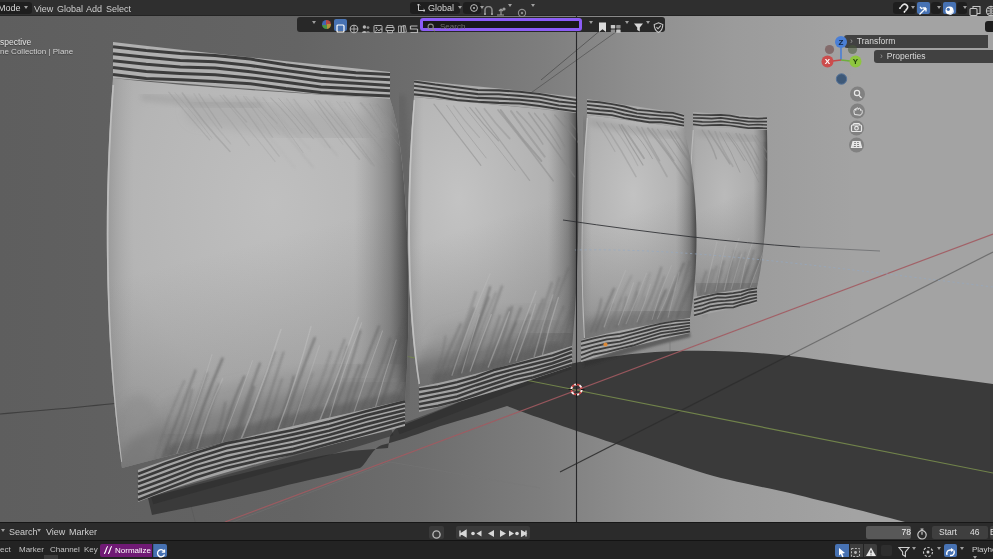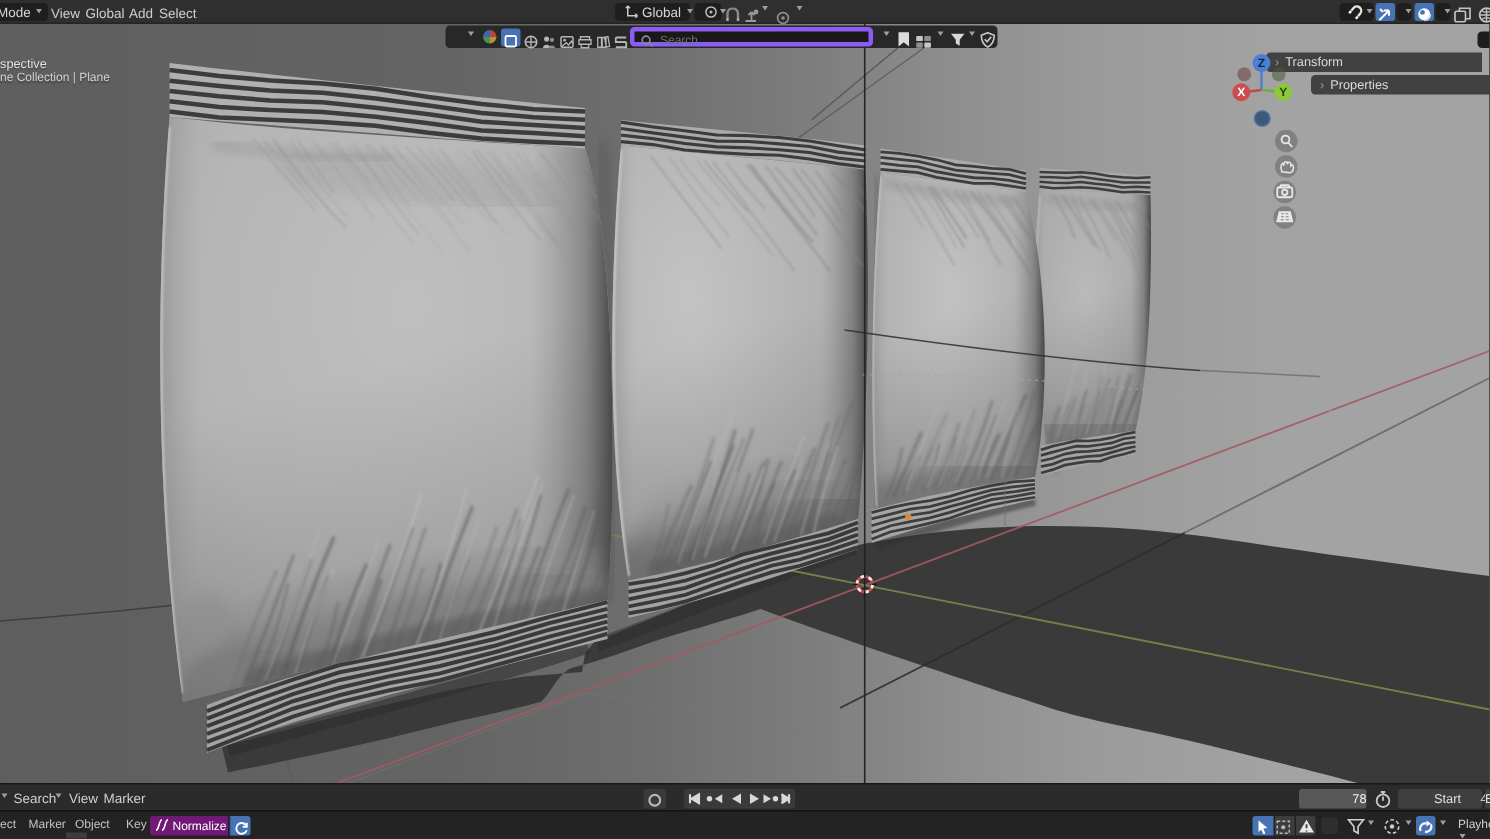--- a/index.html
+++ b/index.html
@@ -573,26 +573,26 @@
 <path d="M44,3 L50,6.5 L44,10 Z"></path>
 <path d="M53,3.5 L58,6.5 L53,9.5 Z"></path>
       <circle cx="61" cy="6.5" r="1.8"></circle>
 <path d="M65,3.5 L70,6.5 L65,9.5 M70,3.5 L70,9.5" stroke="#d8d8d8" stroke-width="1.4"></path>
 </svg></div>
 <div style="position:absolute;left:866px;top:525.5px;width:45px;height:13px;background:#585858;border-radius:2px;color:#f2f2f2;font-size:8.5px;text-align:right;line-height:13px">78</div>
 <div style="position:absolute;left:916px;top:526px"><svg width="12" height="12" viewBox="0 0 12 12">
       <circle cx="6" cy="6.8" r="4.2" fill="none" stroke="#c8c8c8" stroke-width="1.2"></circle>
       <path d="M6,6.8 L6,4 M4.5,1 L7.5,1 M6,1 L6,2.6" stroke="#c8c8c8" stroke-width="1.2"></path>
     </svg></div>
-<div style="position:absolute;left:932px;top:525.5px;width:56px;height:13px;background:#3f3f3f;border-radius:2px;color:#e0e0e0;font-size:8.5px;line-height:13px"><span style="margin-left:24px">Start</span><span style="margin-left:13px">46</span></div>
+<div style="position:absolute;left:932px;top:525.5px;width:56px;height:13px;background:#3f3f3f;border-radius:2px;color:#e0e0e0;font-size:8.5px;line-height:13px"><span style="margin-left:7px">Start</span><span style="margin-left:13px">46</span></div>
 <div style="position:absolute;left:990px;top:525.5px;width:10px;height:13px;background:#3f3f3f;border-radius:2px;color:#e0e0e0;font-size:8.5px;line-height:13px">E</div>
 <div style="position:absolute;left:0;top:540px;width:993px;height:19px;background:#232323;border-top:1px solid #131313"></div>
 <div class="mtx" style="left:0px;top:545px;color:#c4c4c4;font-size:8px">ect</div>
 <div class="mtx" style="left:19px;top:545px;color:#c4c4c4;font-size:8px">Marker</div>
-<div class="mtx" style="left:50px;top:545px;color:#c4c4c4;font-size:8px">Object</div>
+<div class="mtx" style="left:50px;top:545px;color:#c4c4c4;font-size:8px">Channel</div>
 <div class="mtx" style="left:84px;top:545px;color:#c4c4c4;font-size:8px">Key</div>
 <div style="position:absolute;left:100px;top:543.5px;width:52px;height:13px;background:#701a75;border-radius:2px 0 0 2px;color:#fff;font-size:8px;line-height:13px">
 <svg width="10" height="10" viewBox="0 0 10 10" style="margin:1.5px 2px 0 3px;float:left">
       <path d="M1,8.5 C3,8.5 3,1.5 5,1.5 M5,8.5 C7,8.5 7,1.5 9,1.5" stroke="#fff" stroke-width="1.1" fill="none"></path>
     </svg>Normalize</div>
 <div style="position:absolute;left:153px;top:543.5px;width:14px;height:13px;background:#4772b3;border-radius:0 2px 2px 0;border-left:1px solid #3a5f96"><svg width="10" height="10" viewBox="0 0 10 10" style="margin:1.5px 0 0 2px">
       <path d="M8.5,4 A3.6,3.6 0 1 0 8.5,6.5" fill="none" stroke="#fff" stroke-width="1.3"></path>
       <path d="M8.5,1.5 L8.5,4.2 L5.8,4.2" fill="none" stroke="#fff" stroke-width="1.3"></path>
     </svg></div>
 <div style="position:absolute;left:835px;top:543.5px;width:14px;height:13px;background:#4772b3;border-radius:2px 0 0 2px"><svg width="10" height="11" viewBox="0 0 10 11" style="margin:1px 0 0 2px">

